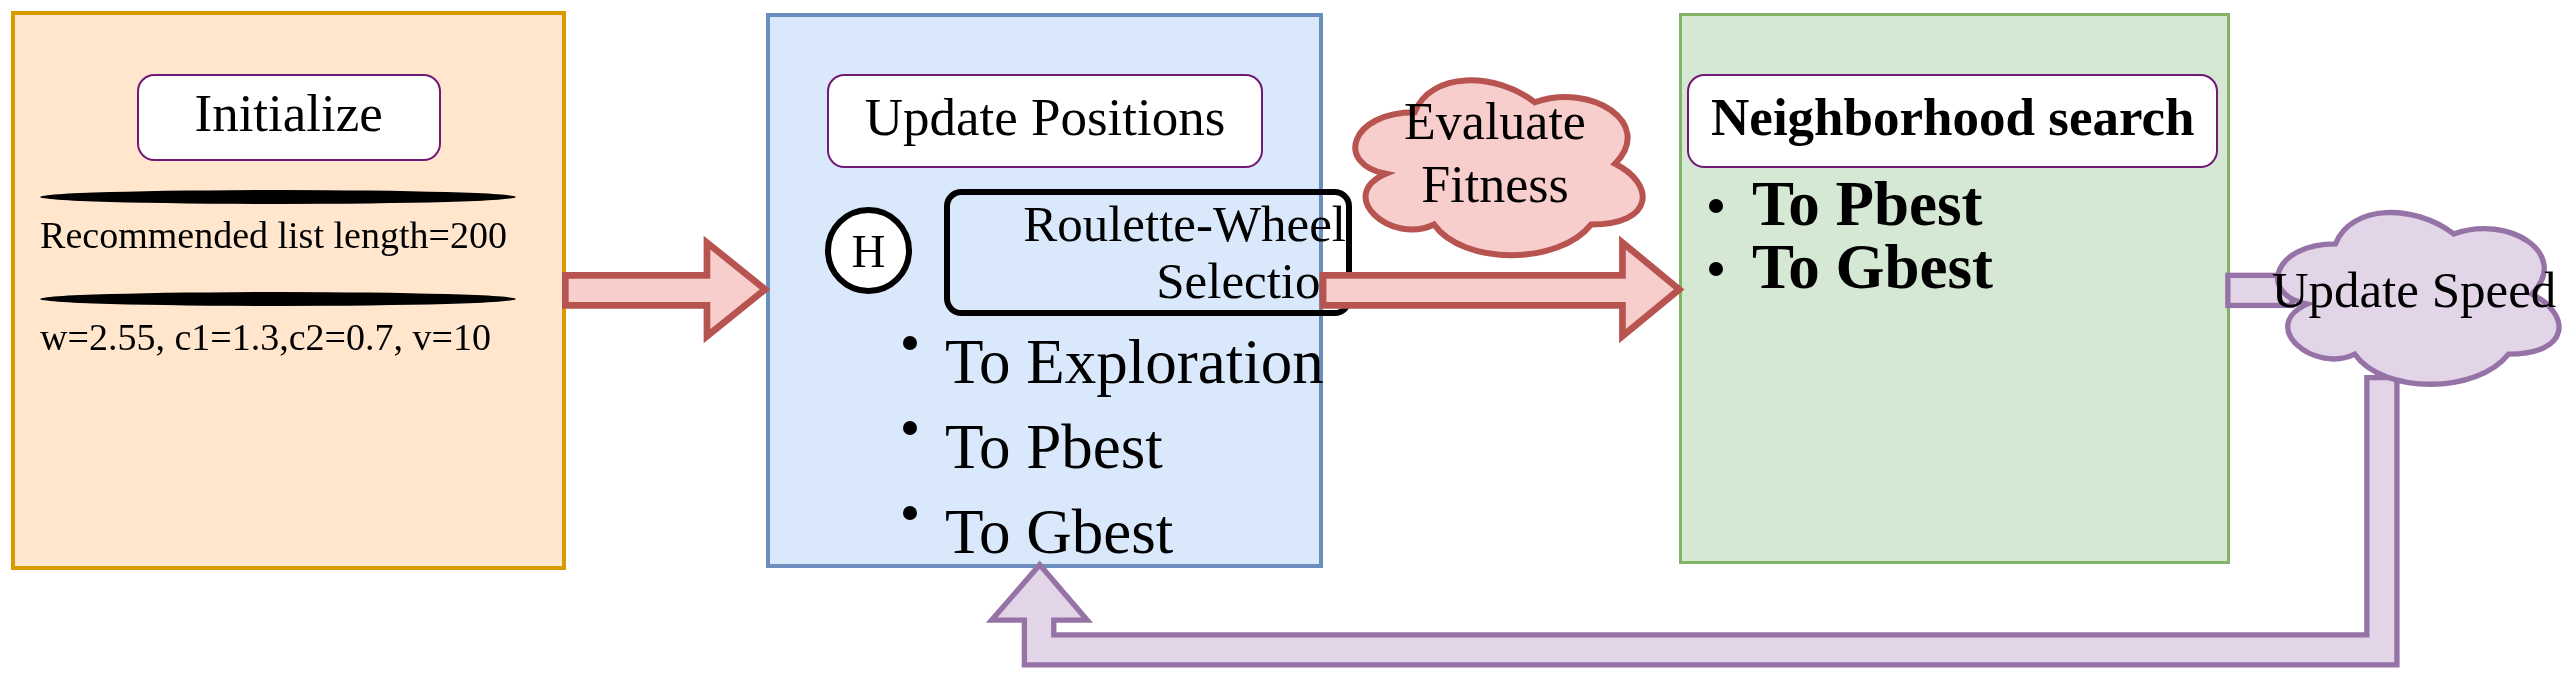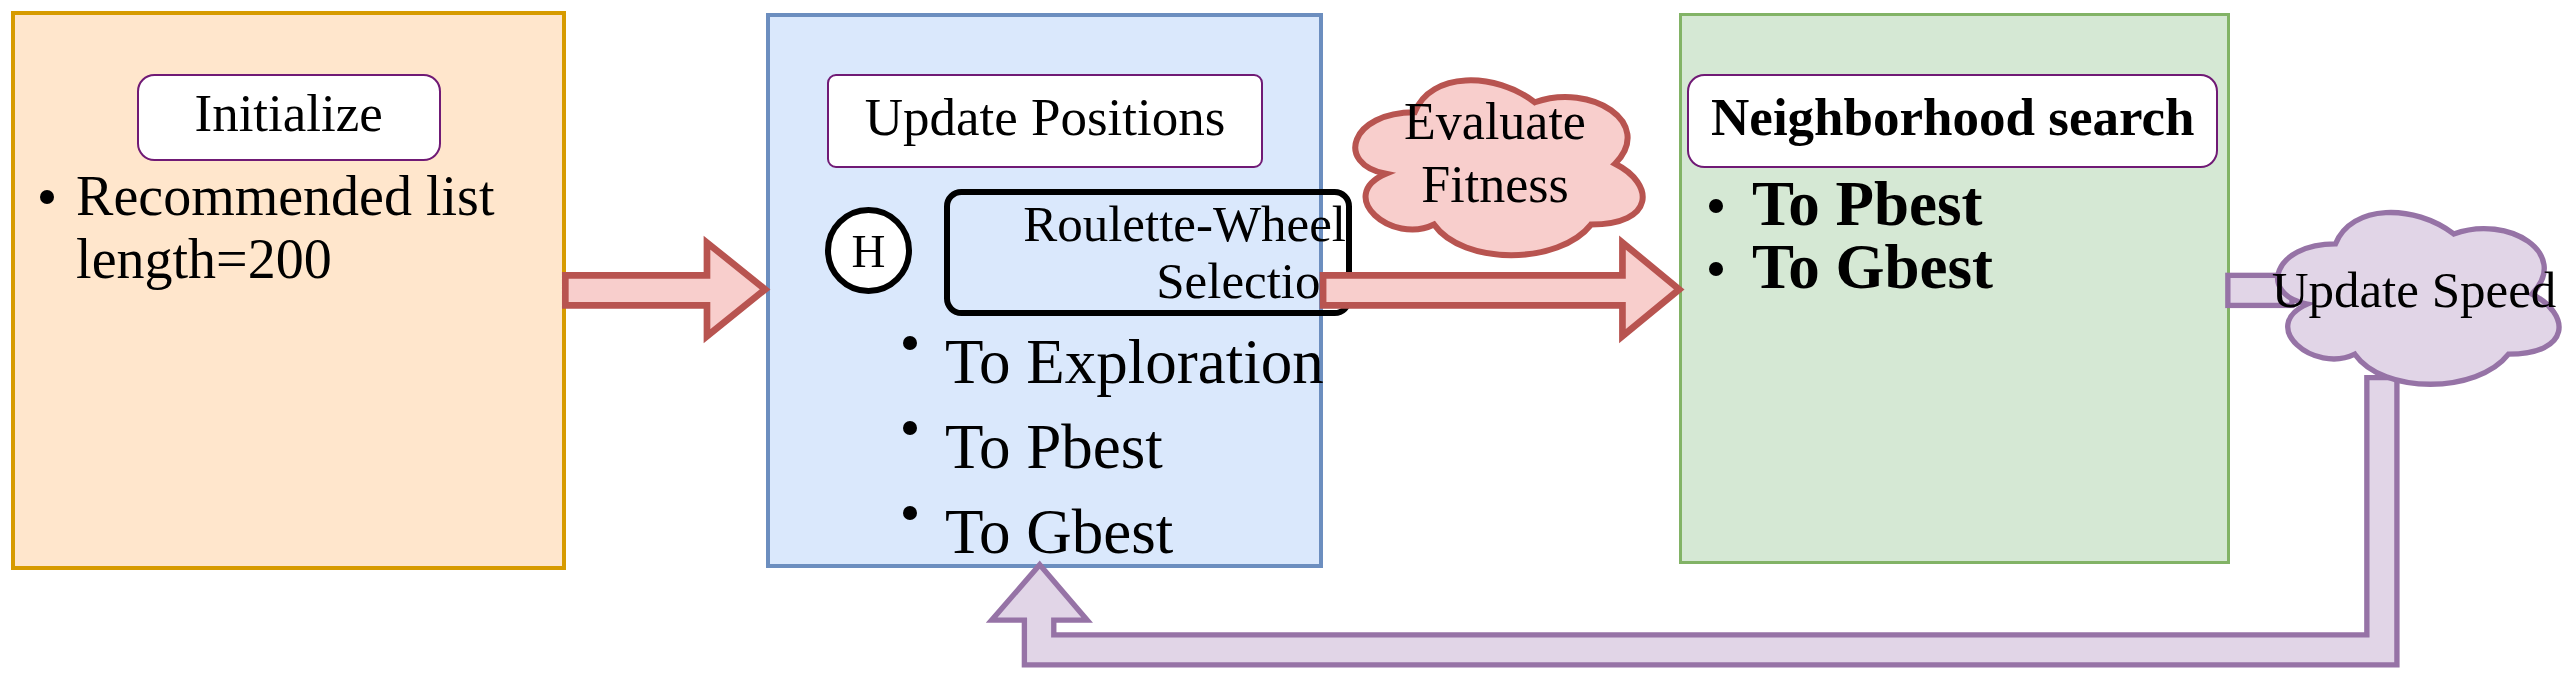--- a/index.html
+++ b/index.html
@@ -14,27 +14,27 @@
   .node{position:absolute;box-sizing:border-box;}
   .node-orange{left:10.7px;top:10.7px;width:555px;height:559px;background:var(--orange-fill);border:4px solid var(--orange-border);}
   .node-blue{left:766px;top:13.4px;width:557px;height:555px;background:var(--blue-fill);border:4.7px solid var(--blue-border);}
   .node-green{left:1679px;top:13.4px;width:551px;height:551px;background:var(--green-fill);border:3.3px solid var(--green-border);font-weight:bold;}
   .title-box{
     position:absolute;box-sizing:border-box;
     background:var(--node-title-bg);border:2px solid #701a75;border-radius:17.4px;
     text-align:center;font-size:53px;white-space:nowrap;
   }
   .t-orange{left:122px;top:59px;width:304px;height:87px;line-height:75px;}
-  .t-blue{left:57px;top:57px;width:436px;height:94px;line-height:82px;border-radius:9px;}
+  .t-blue{left:57px;top:57px;width:436px;height:94px;line-height:82px;}
   .t-green{left:5.3px;top:58px;width:531px;height:94px;line-height:82px;}
   .bullets{position:absolute;}
   .bullet{display:flex;line-height:63px;font-size:63px;}
   .dot{flex:0 0 14px;height:14px;border-radius:50%;background:#000;margin-top:25.4px;}
   .b-orange{left:25.4px;top:150px;}
-  .b-orange .bullet{font-size:56px;}
+  .b-orange .bullet{font-size:38px;flex-direction:column;}
   .b-orange .dot{margin-right:22px;}
   .b-orange .txt{width:498px;}
   .b-blue{left:133px;top:293px;}
   .b-blue .bullet{line-height:65px;}
   .b-blue .dot{margin-right:28px;margin-top:26px;}
   .b-blue .txt{width:401px;margin-top:20px;}
   .b-green{left:27px;top:157px;}
   .b-green .dot{margin-right:29px;}
   .b-green .txt{width:481px;}
   .nowrap{white-space:nowrap;}
@@ -59,20 +59,24 @@
 <body>
 
 <div class="canvas">
 
   <div class="node node-orange">
     <div class="title-box t-orange">Initialize</div>
     <div class="bullets b-orange">
       <div class="bullet">
         <span class="dot"></span>
         <span class="txt">Recommended list length=200</span>
+      </div>
+      <div class="bullet">
+        <span class="dot"></span>
+        <span class="txt">w=2.55, c1=1.3,c2=0.7, v=10</span>
       </div>
     </div>
   </div>
 
   <div class="node node-blue">
     <div class="title-box t-blue">Update Positions</div>
     <div class="h-circle">
       <span>H</span>
     </div>
     <div class="roulette-box">

